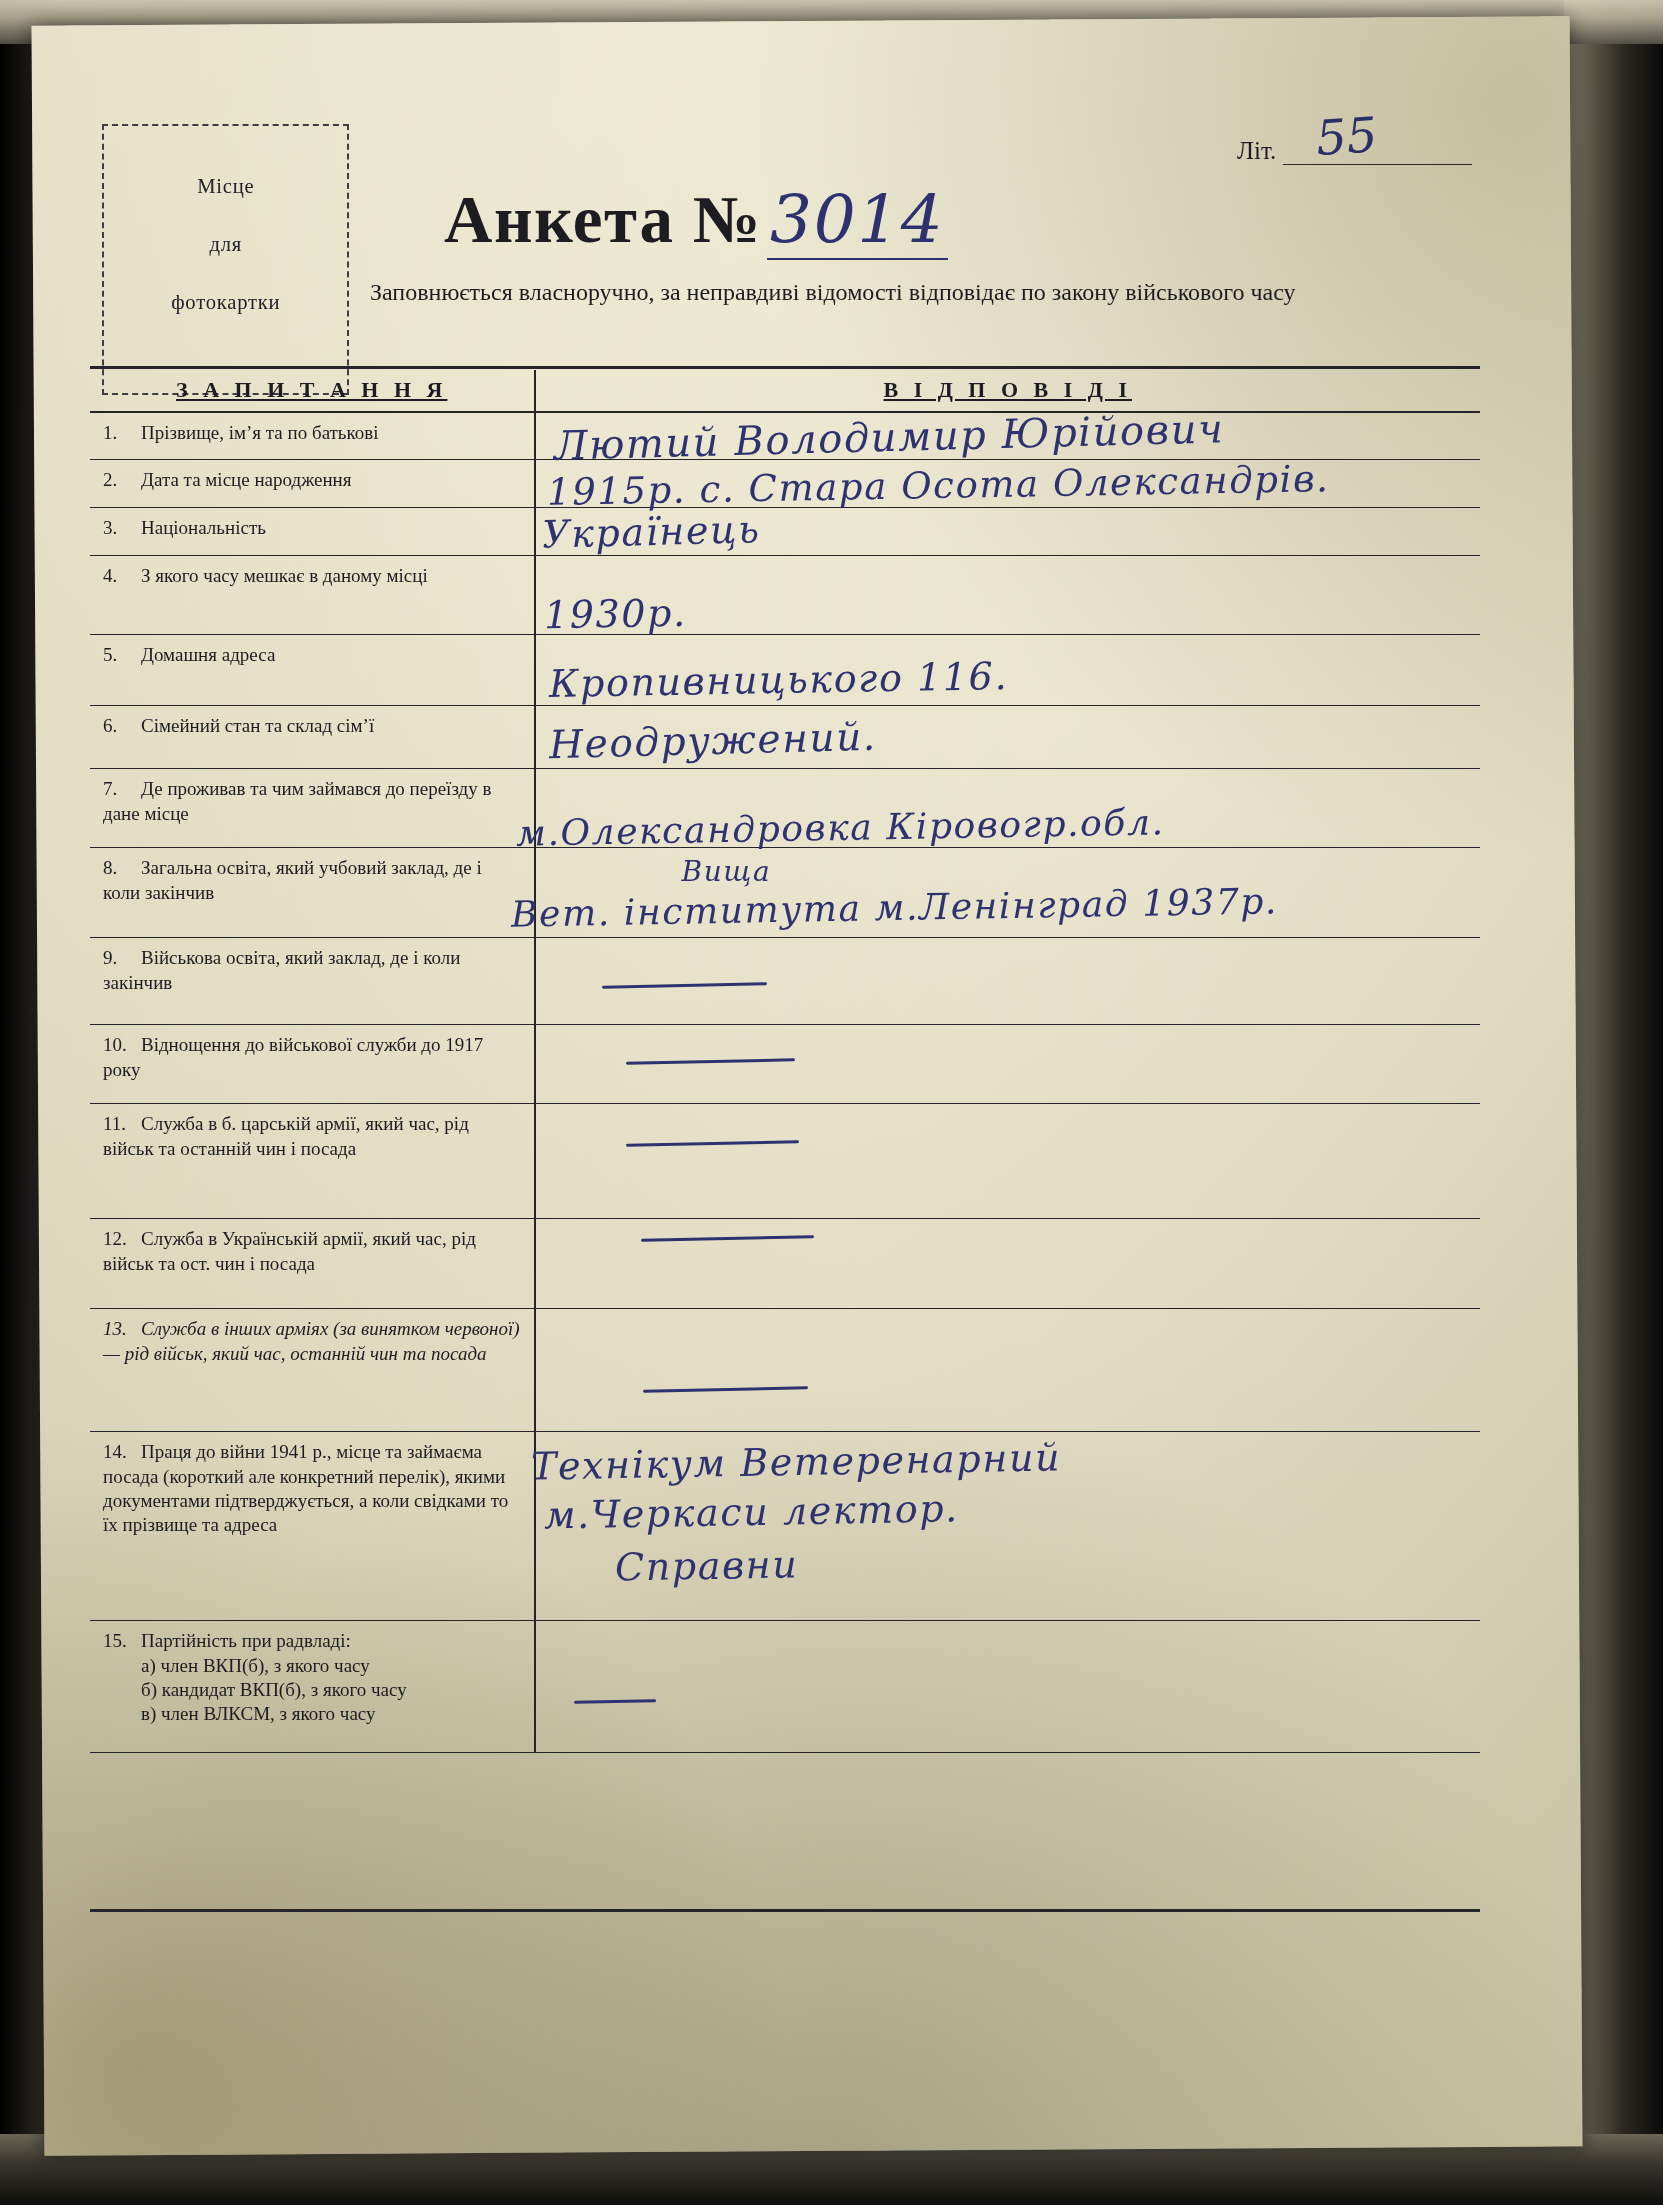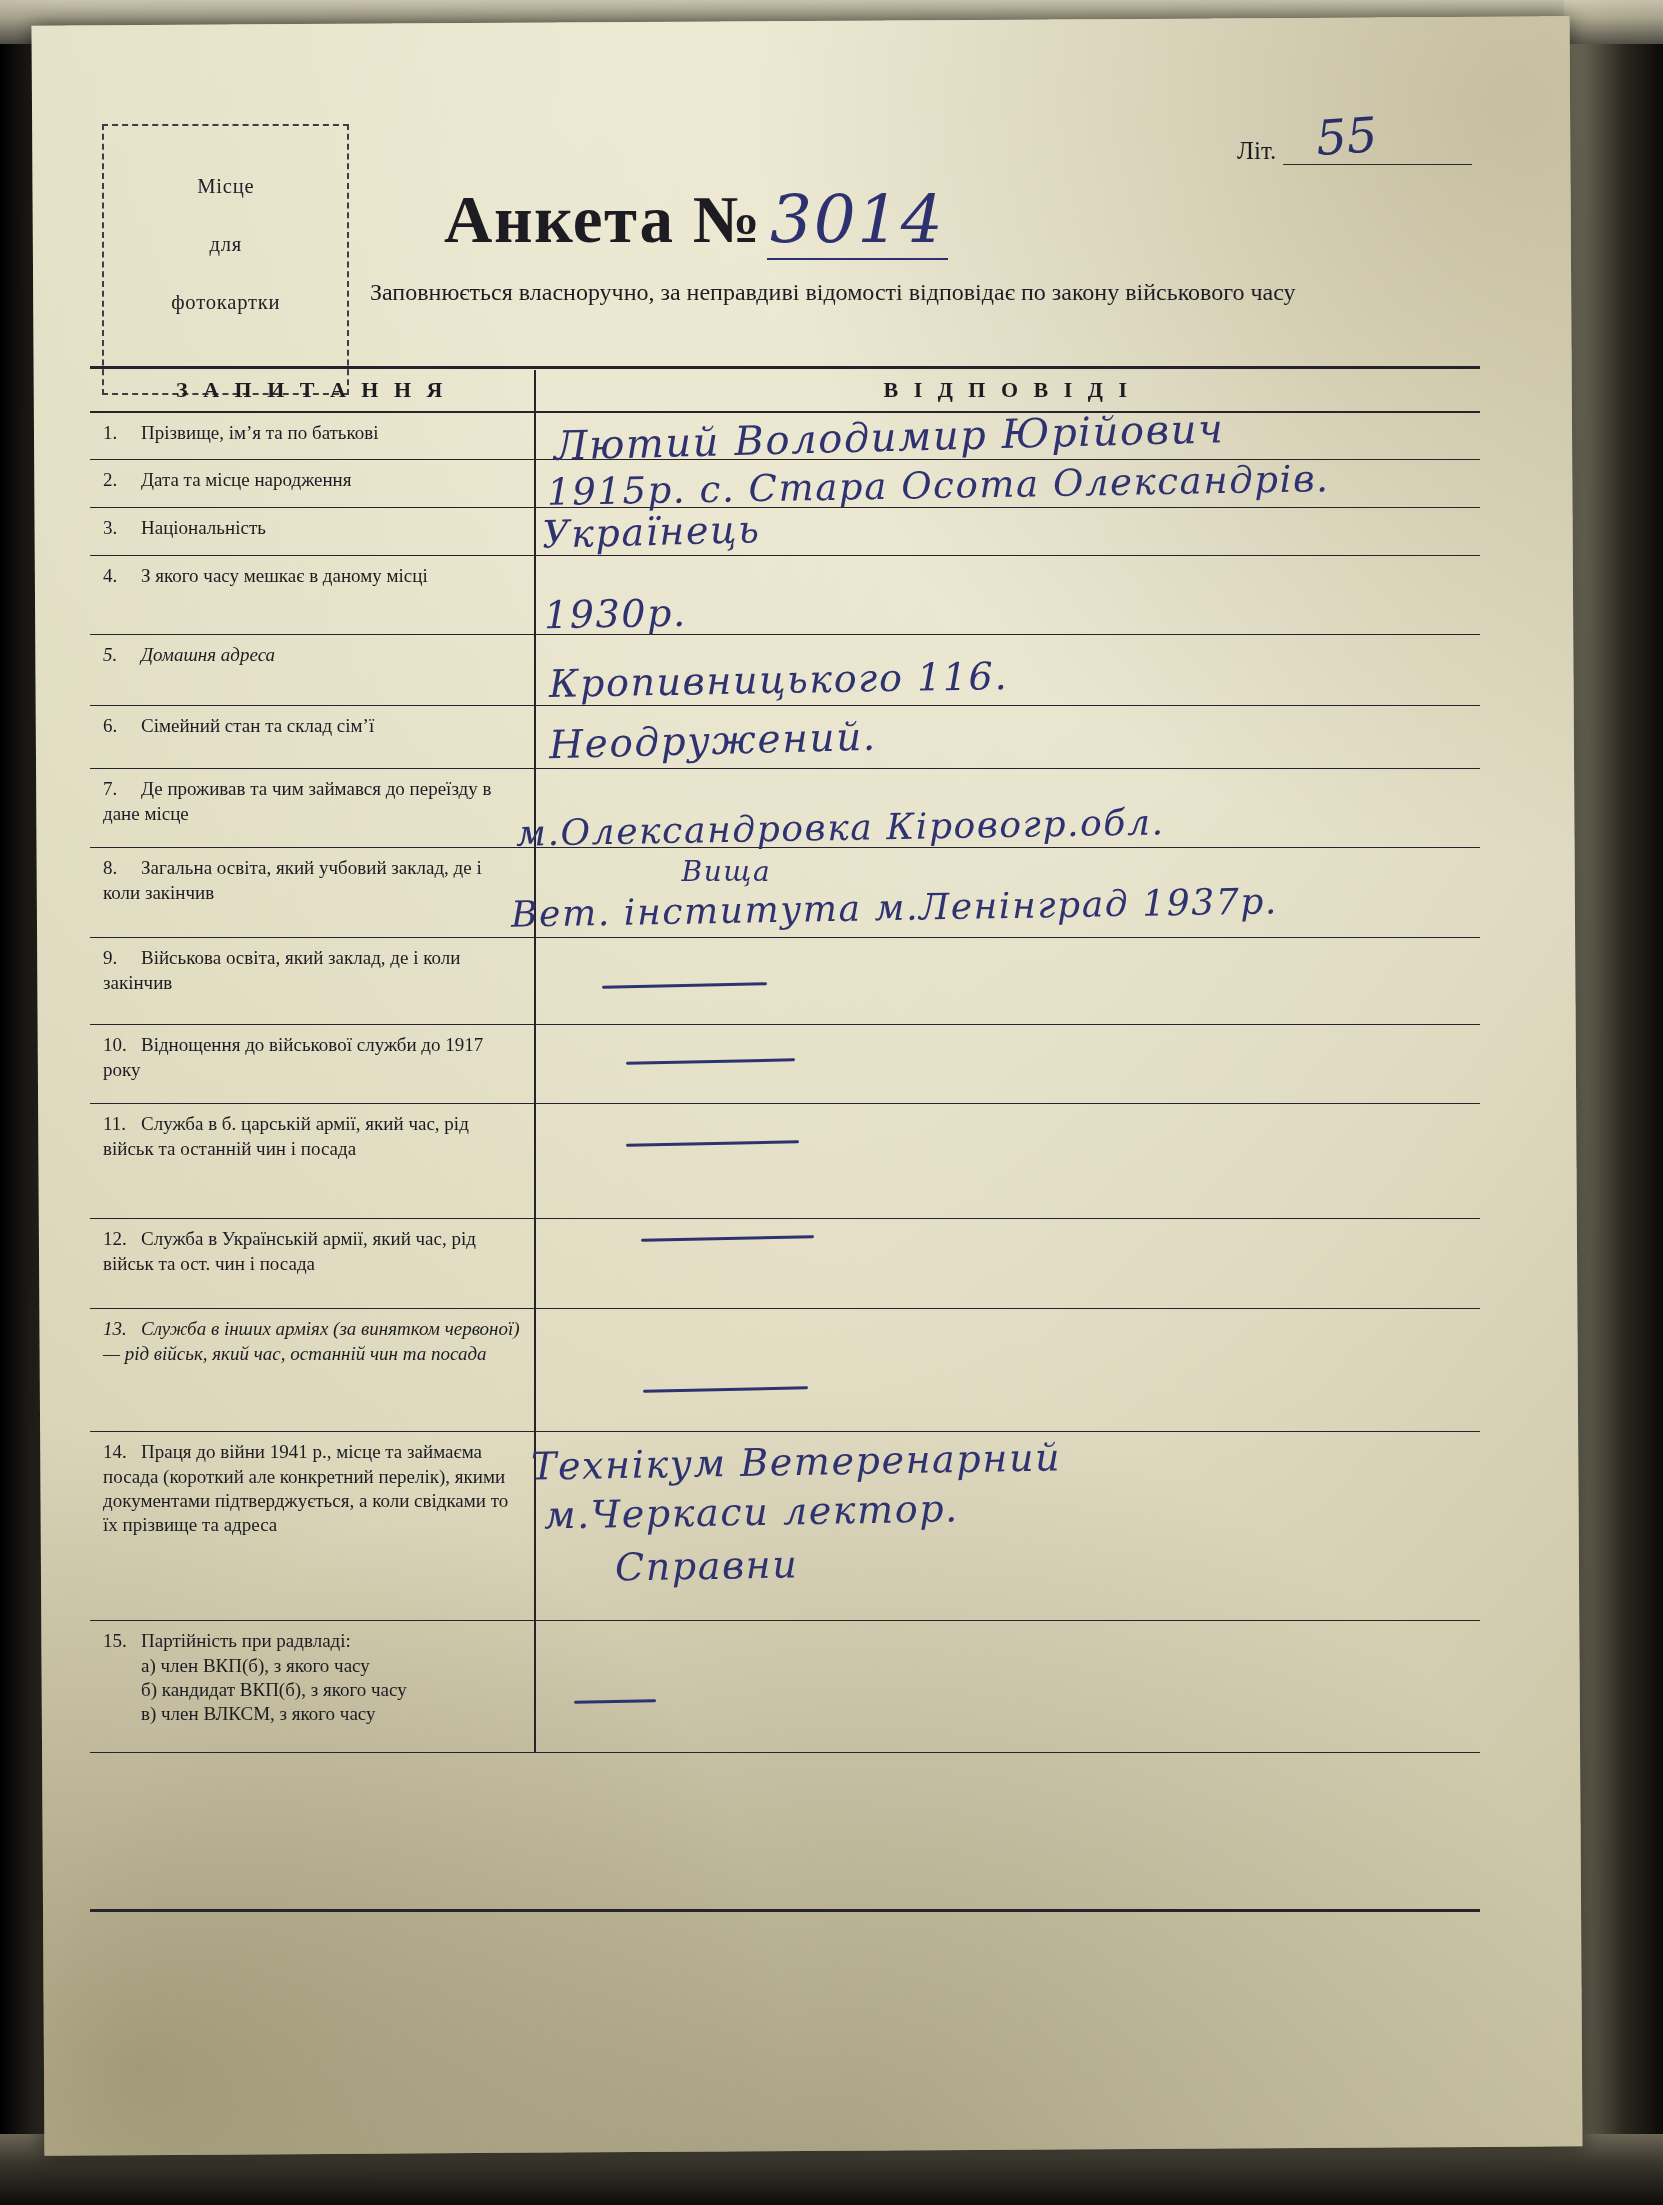--- a/index.html
+++ b/index.html
@@ -174,20 +174,21 @@
     left: 0; top: 267px; width: 1390px;
     border-top: 3.3px solid #24242a;
   }
   .head-row td {
     text-align: center;
     font-size: 22px;
     letter-spacing: 5px;
     font-weight: bold;
     padding: 6.6px 0 8.2px 0;
     border-bottom: 2.5px solid #24242a;
+    text-decoration: underline;
   }
   .q-col { width: 444px; }
   .a-col { width: 946px; }
 
   .tbl td {
     vertical-align: top;
   }
   .qcell {
     font-size: 19px;
     line-height: 1.28;
@@ -302,21 +303,21 @@
       <tr>
         <td class="qcell" style="height:79px;">
           <span class="qnum">4.</span><span>З якого часу мешкає в даному місці</span>
         </td>
         <td class="acell">
           <span class="hw" style="left:8.2px; top:36px; font-size:38px; transform:rotate(-1deg);">1930р.</span>
         </td>
       </tr>
 
       <tr>
-        <td class="qcell" style="height:71px;font-style:italic;">
+        <td class="qcell" style="height:71px;">
           <span class="qnum">5.</span><span>Домашня адреса</span>
         </td>
         <td class="acell">
           <span class="hw" style="left:13px; top:23px; font-size:38px; transform:rotate(-1deg);">Кропивницького 116.</span>
         </td>
       </tr>
 
       <tr>
         <td class="qcell" style="height:63px;font-family:Liberation Serif, serif;">
           <span class="qnum">6.</span><span>Сімейний стан та склад сім’ї</span>

